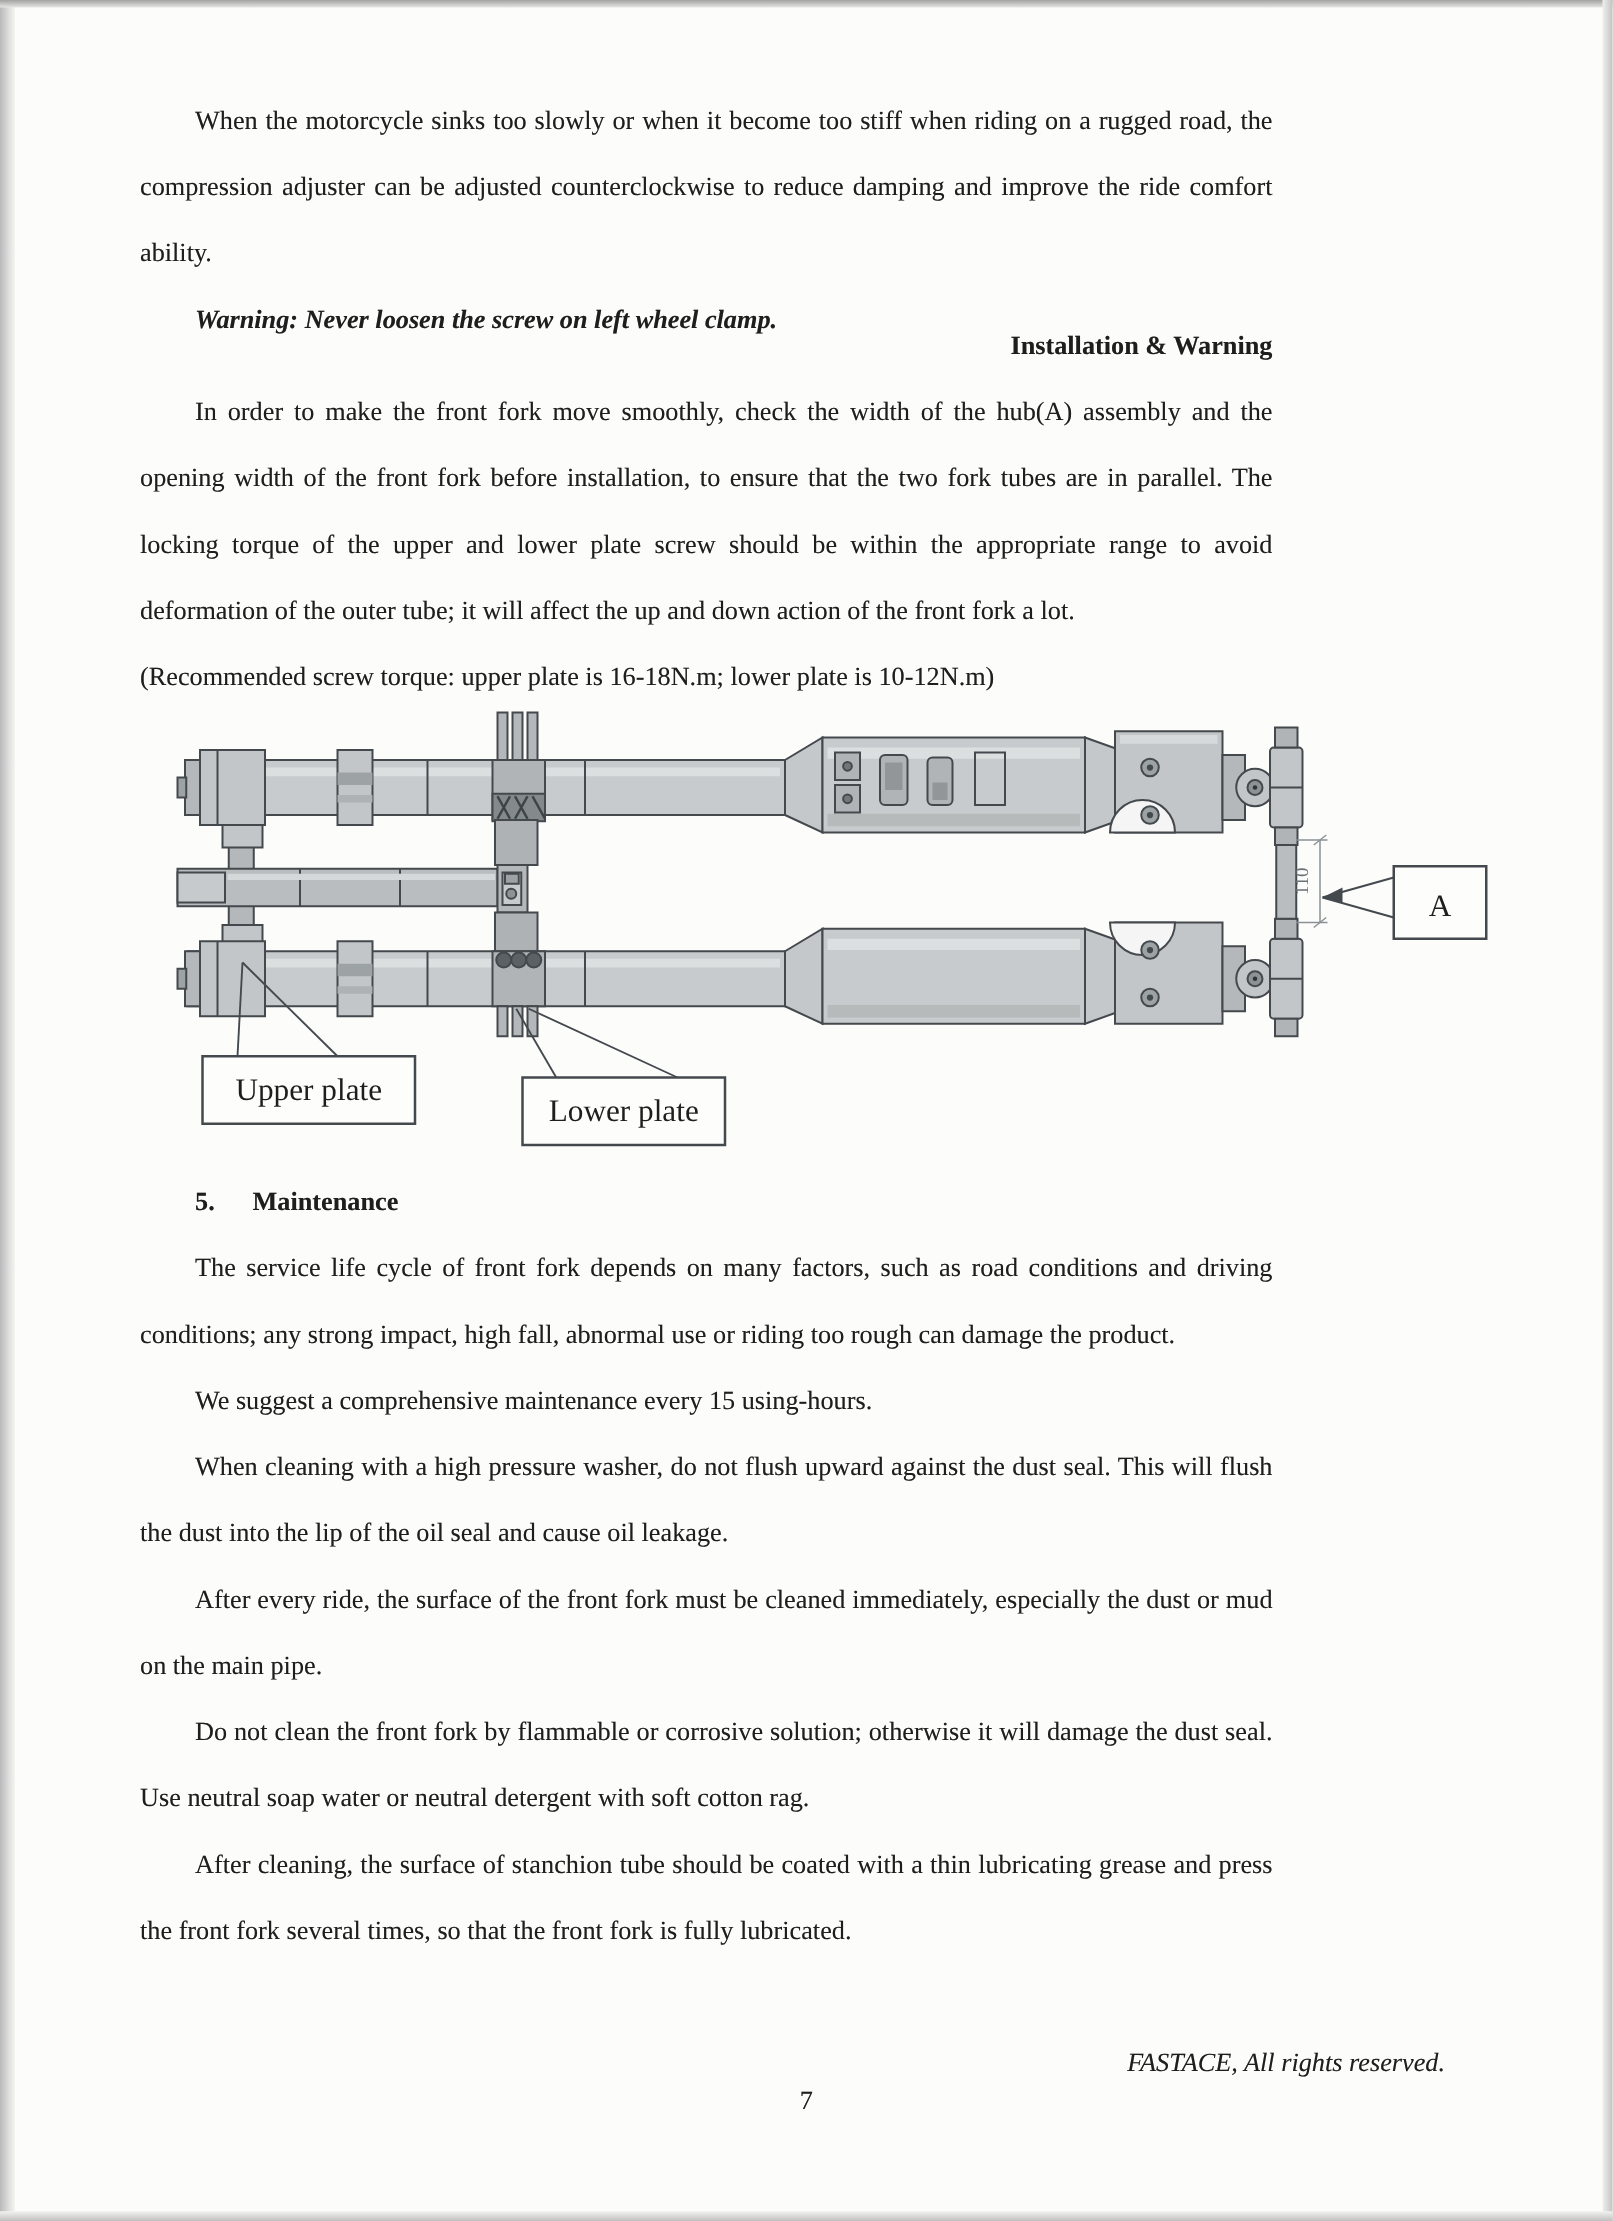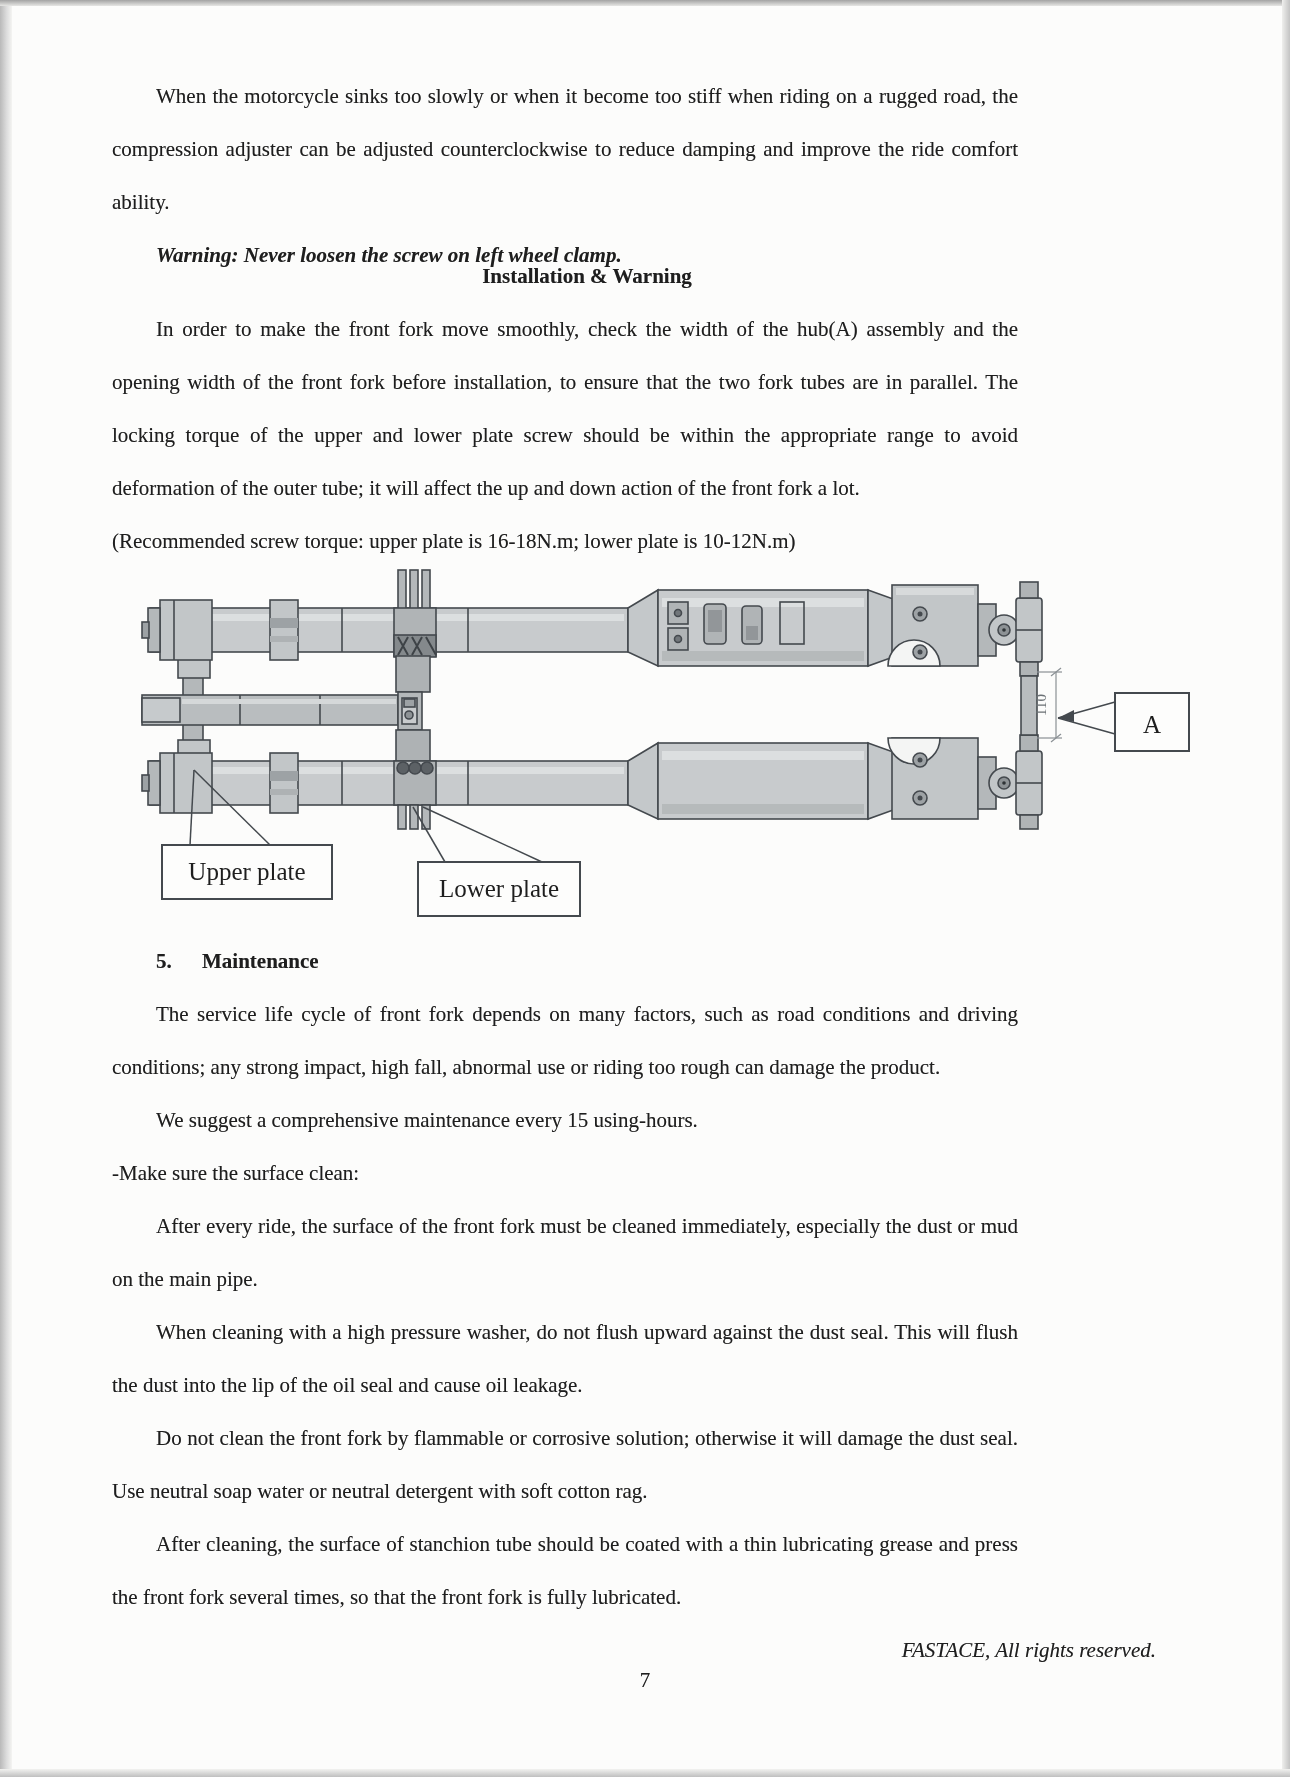--- a/index.html
+++ b/index.html
@@ -19,21 +19,21 @@
   .edge-bottom{position:absolute;left:0;bottom:0;right:0;height:8px;
     background:linear-gradient(0deg,#bfbfbf,#f2f2f0);}
 
   .tblock{position:absolute;left:112px;width:906px;
     font-size:21px;line-height:53px;
     text-align:justify;
     text-shadow:0 0 .5px rgba(20,20,20,.4);}
   .tblock p{margin:0;text-indent:44px;}
   .tblock p.no-indent{text-indent:0;}
   .bold{font-weight:bold;font-style:italic;}
-  .heading{font-weight:bold;text-indent:44px;margin:0;text-align:center;}
+  .heading{font-weight:bold;text-indent:44px;margin:0;text-align:right;}
 
   .h-row{display:flex;margin:0;font-weight:bold;text-align:left;}
   .h-num{width:46px;flex:0 0 46px;}
 
   .footer-copy{position:absolute;top:1638px;right:134px;
     font-size:21px;font-style:italic;font-weight:500;
     text-shadow:0 0 .5px rgba(20,20,20,.4);}
   .page-num{position:absolute;top:1668px;left:0;right:0;text-align:center;
     font-size:21px;text-shadow:0 0 .5px rgba(20,20,20,.4);}
 
@@ -214,21 +214,20 @@
   </g>
 </svg>
 
 <div class="tblock" style="top:935px;">
   <p class="h-row">
     <span class="h-num">5.</span>
     <span>Maintenance</span>
   </p>
   <p>The service life cycle of front fork depends on many factors, such as road conditions and driving conditions; any strong impact, high fall, abnormal use or riding too rough can damage the product.</p>
   <p>We suggest a comprehensive maintenance every 15 using-hours.</p>
-  <p class="no-indent">-Make sure the surface clean:</p>
+  <p>When cleaning with a high pressure washer, do not flush upward against the dust seal. This will flush the dust into the lip of the oil seal and cause oil leakage.</p>
   <p>After every ride, the surface of the front fork must be cleaned immediately, especially the dust or mud on the main pipe.</p>
-  <p>When cleaning with a high pressure washer, do not flush upward against the dust seal. This will flush the dust into the lip of the oil seal and cause oil leakage.</p>
   <p>Do not clean the front fork by flammable or corrosive solution; otherwise it will damage the dust seal. Use neutral soap water or neutral detergent with soft cotton rag.</p>
   <p>After cleaning, the surface of stanchion tube should be coated with a thin lubricating grease and press the front fork several times, so that the front fork is fully lubricated.</p>
 </div>
 
 <div class="footer-copy">FASTACE, All rights reserved.</div>
 <div class="page-num">7</div>
 
 </body></html>

